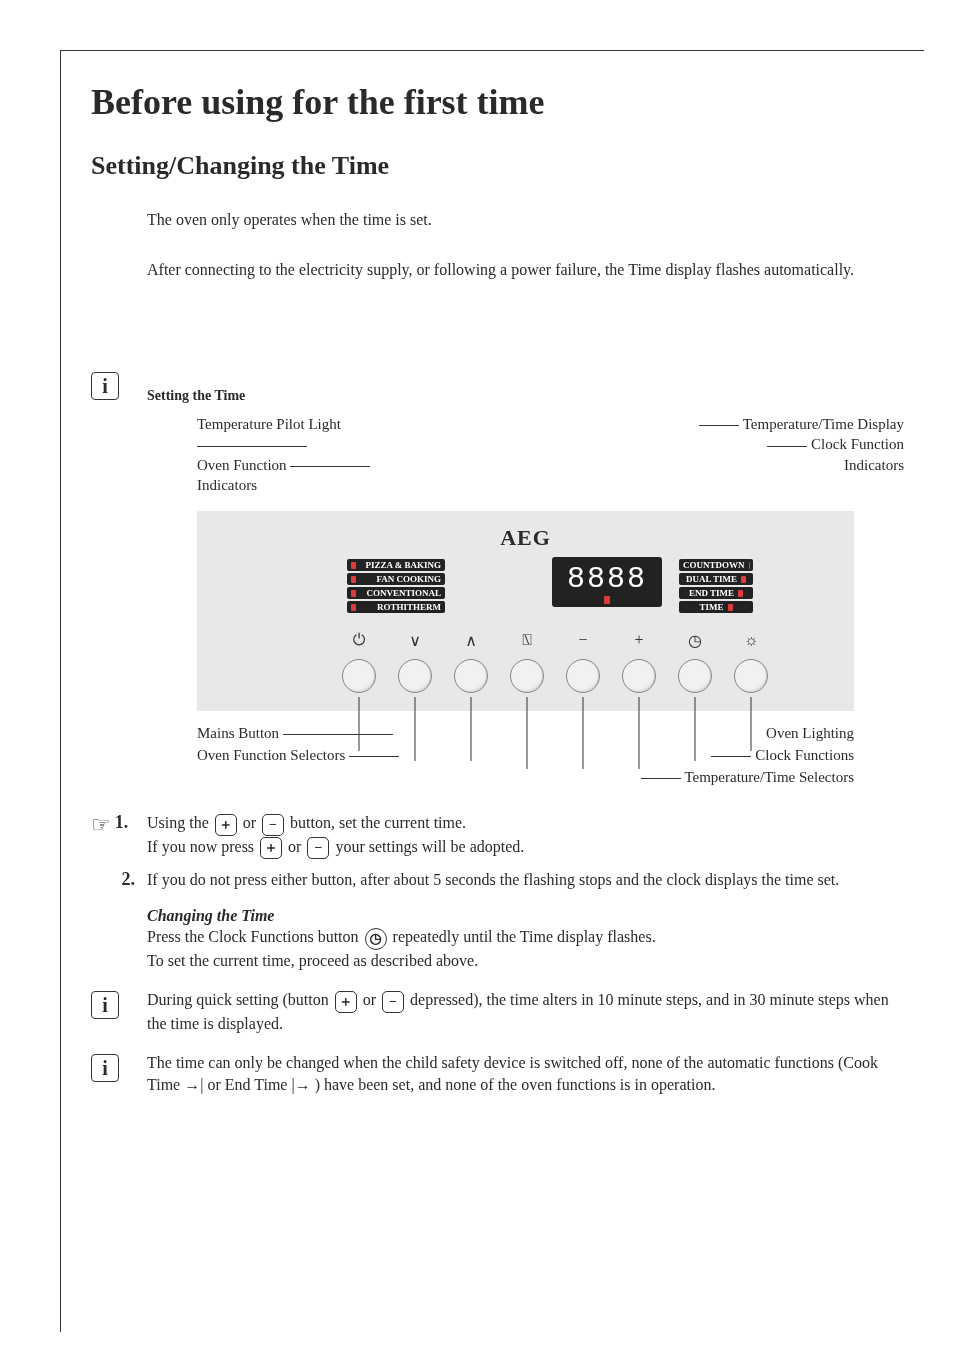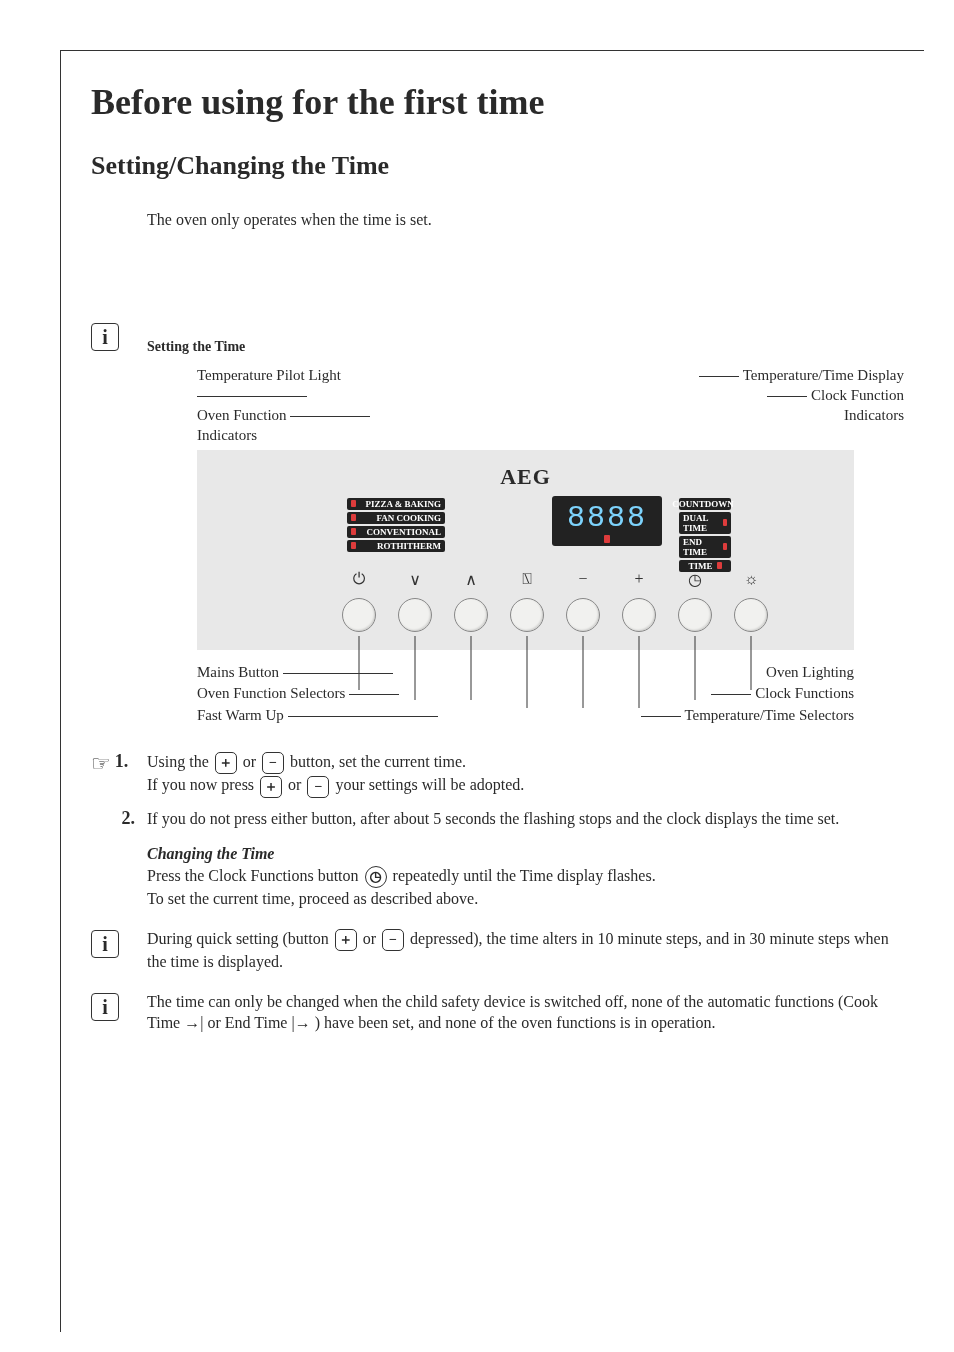--- a/index.html
+++ b/index.html
@@ -53,21 +53,21 @@
   .top-callouts {
     display: flex;
     margin-left: 50px;
   }
   .top-call-left, .top-call-right { font-size: 15px; line-height: 1.35; }
   .top-call-left { width: 250px; }
   .top-call-right { width: 230px; text-align: right; }
   .call-line-h { border-top: 1px solid #333; display: inline-block; vertical-align: middle; }
 
   .panel {
-    margin: 4px 50px 0 50px;
+    margin: 16px 50px 0 50px;
     height: 200px;
     background: #e8e8e8;
     position: relative;
   }
   .panel-brand {
     position: absolute; top: 14px; left: 50%; transform: translateX(-50%);
     font-family: Georgia, serif; font-weight: bold; font-size: 22px; letter-spacing: 1px;
   }
   .func-labels {
     position: absolute;
@@ -86,28 +86,28 @@
     border-radius: 2px;
   }
   .func-labels .lbl .dot {
     width: 5px; height: 7px; background: #de3c3c; margin-left: 4px; border-radius: 1px;
   }
   .func-left { left: 150px; width: 98px; }
   .func-left .lbl { text-align: left; flex-direction: row-reverse; }
   .func-left .lbl .dot { margin-left:0; margin-right:4px; }
   .func-mid { left: 270px; width: 84px; }
   .func-mid .lbl { justify-content: center; }
-  .func-right { left: 482px; width: 52px; }
+  .func-right { left: 482px; width: 74px; }
   .func-right .lbl { justify-content: center; }
   .segdisp {
     position: absolute;
     left: 355px; top: 46px;
     width: 110px; height: 50px;
     background: #222;
-    color: #7dd3fc;
+    color: #ffffff;
     font-family: 'Courier New', monospace;
     font-size: 30px;
     letter-spacing: 2px;
     text-align: center;
     line-height: 44px;
     border-radius: 3px;
   }
   .segdisp .seg-bot {
     position:absolute; bottom:3px; left:50%; transform:translateX(-50%);
     width:6px; height:8px; background:#de3c3c; border-radius:1px;
@@ -163,20 +163,21 @@
 </style>
 </head>
 <body>
 
 <div class="page-border">
   <div class="h1">Before using for the first time</div>
   <div class="h2">Setting/Changing the Time</div>
 
   <div class="intro-block">
     <div class="para">The oven only operates when the time is set.</div>
+    <div class="para">After connecting to the electricity supply, or following a power failure, the Time display flashes automatically.</div>
   </div>
 
   <div class="row">
     <div class="gutter">
       <span class="info-icon">i</span>
     </div>
     <div style="flex:1">
       <div class="h3" style="margin-top:18px">Setting the Time</div>
 
       <div class="diagram-wrap">
@@ -285,21 +286,20 @@
               <line x1="498" y1="186" x2="498" y2="250"></line>
               <line x1="554" y1="186" x2="554" y2="240"></line>
             </g>
           </svg>
         </div>
 
         <div class="bottom-callouts">
           <div class="bottom-left">
             <div><span>Mains Button</span> <span class="call-line-h" style="width:110px"></span></div>
             <div><span>Oven Function Selectors</span> <span class="call-line-h" style="width:50px"></span></div>
-            <div><span>Fast Warm Up</span> <span class="call-line-h" style="width:150px"></span></div>
           </div>
           <div class="bottom-right">
             <div><span>Oven Lighting</span></div>
             <div><span class="call-line-h" style="width:40px"></span> <span>Clock Functions</span></div>
             <div><span class="call-line-h" style="width:40px"></span> <span>Temperature/Time Selectors</span></div>
           </div>
         </div>
       </div>
     </div>
   </div>

